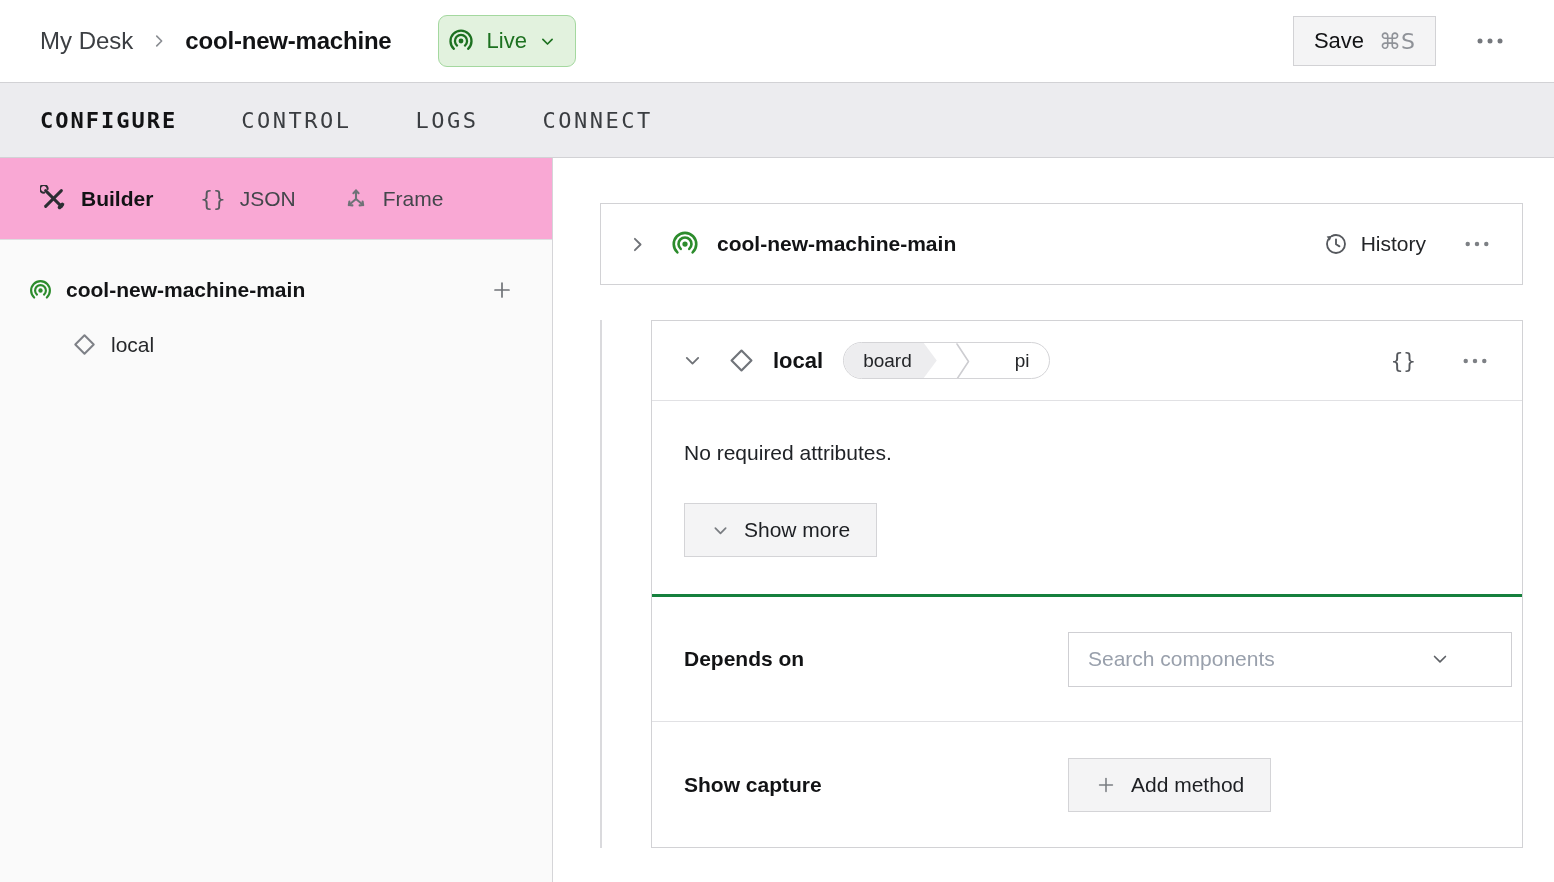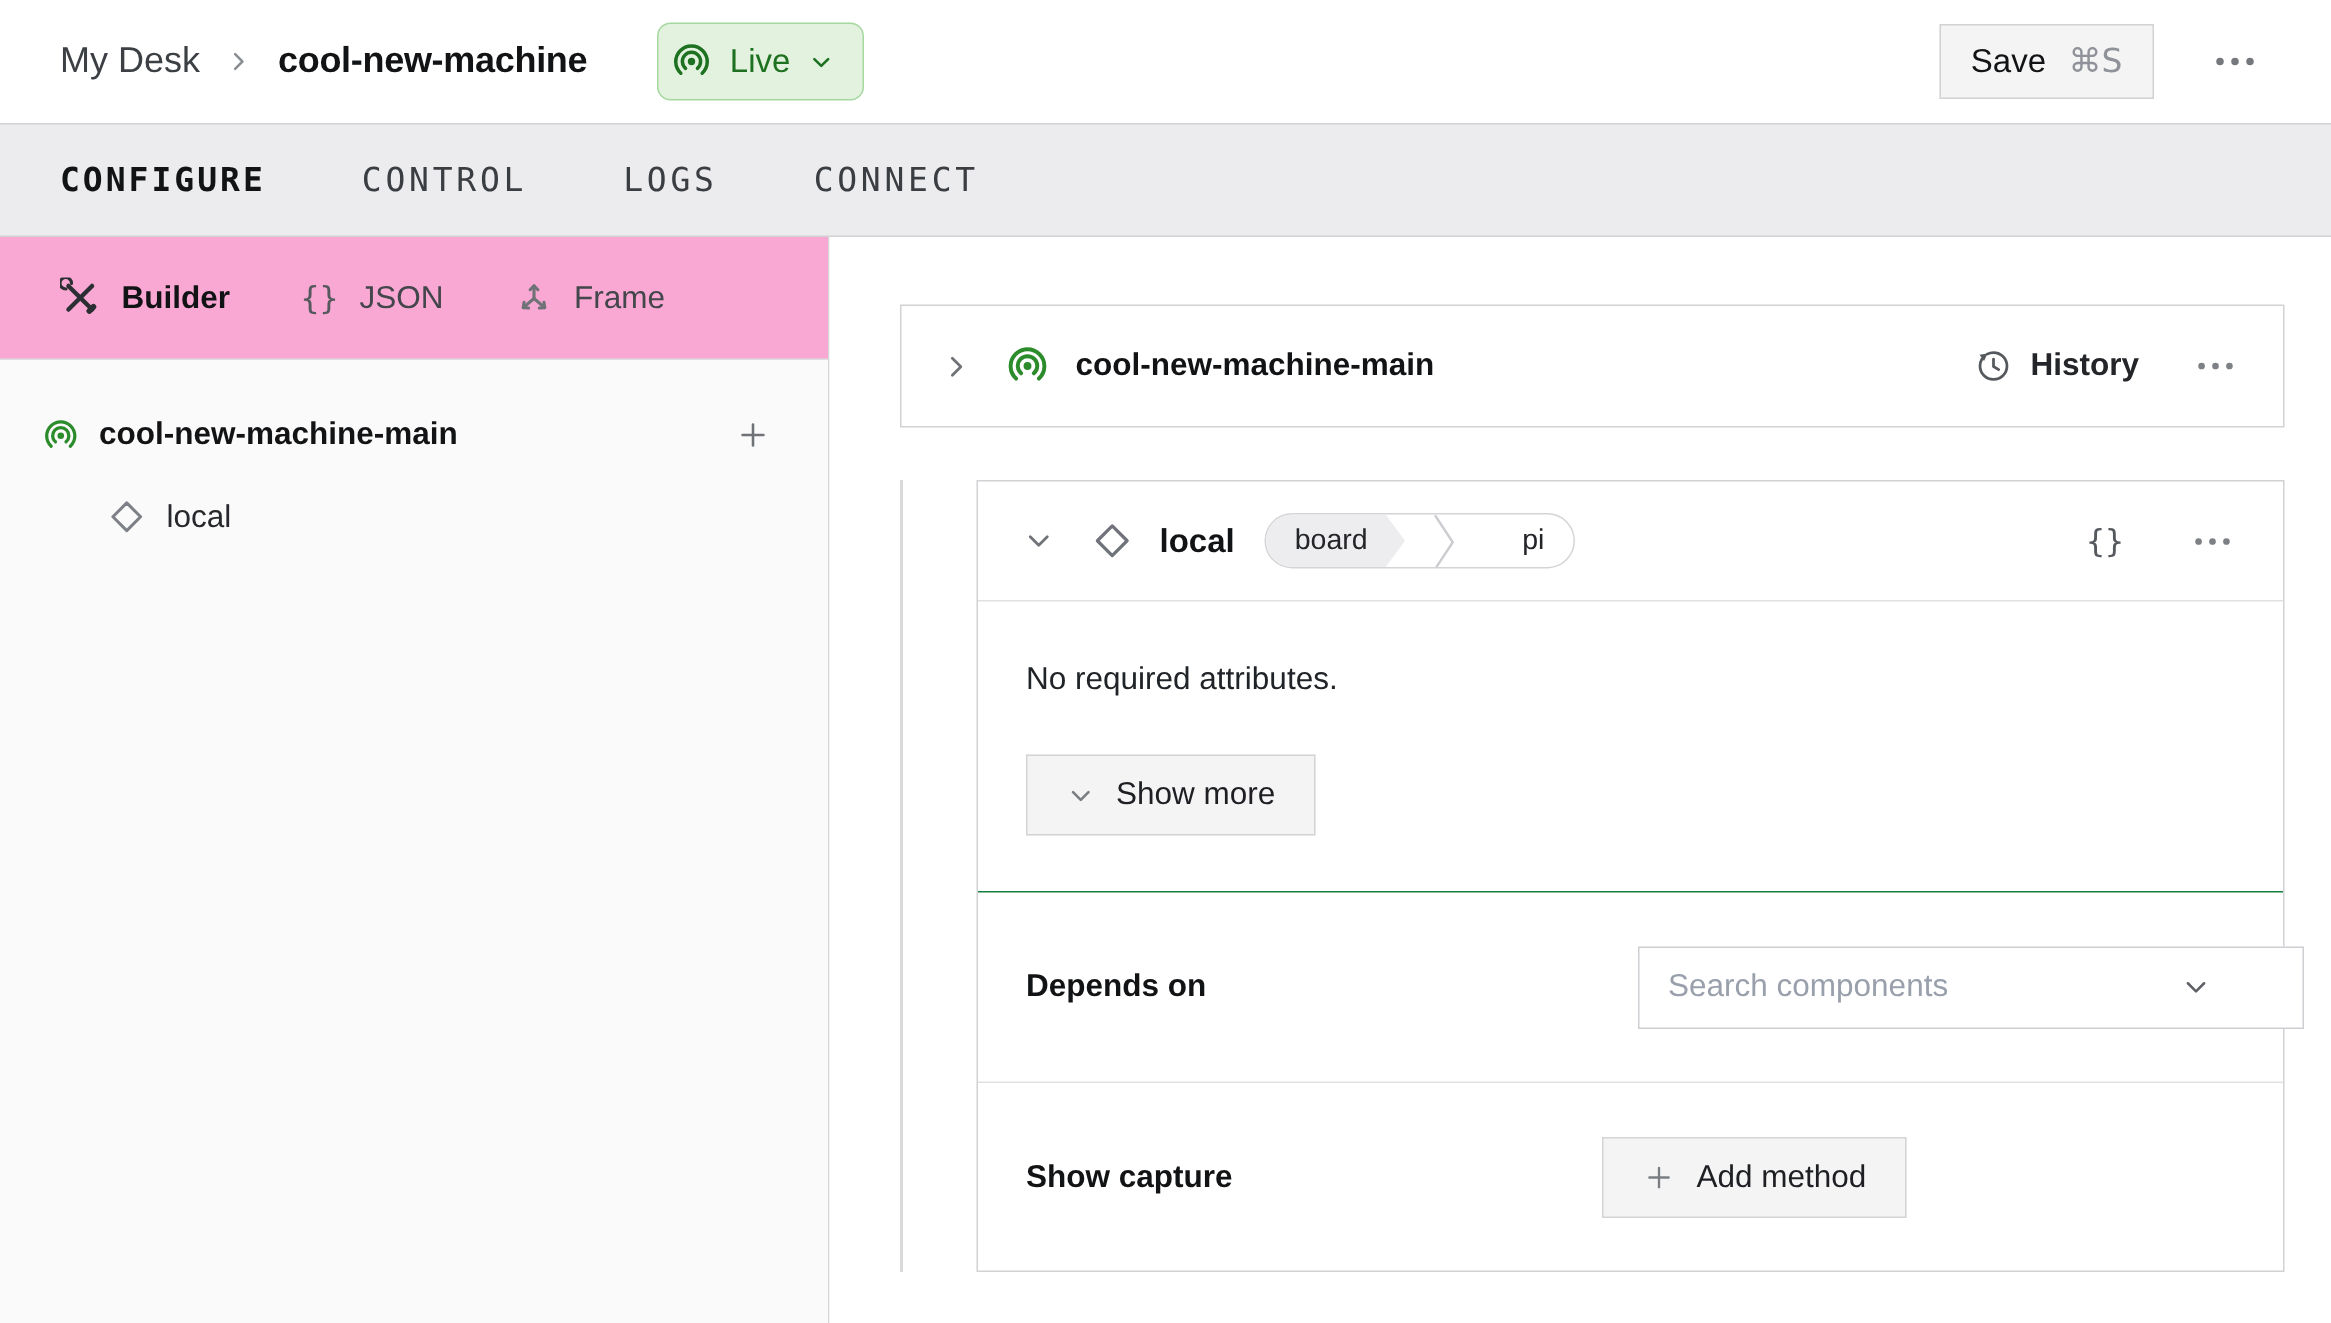--- a/index.html
+++ b/index.html
@@ -46,40 +46,40 @@
   .tree-part-row { display:flex; align-items:center; gap:13px; cursor:pointer; }
   .tree-part-name { font-weight:700; font-size:21px; color:#121315; }
   .tree-add { margin-left:auto; display:inline-flex; padding:2px; cursor:pointer; }
   .tree-child-row { display:flex; align-items:center; gap:13px; margin:27px 0 0 43px; cursor:pointer; }
   .tree-child-name { font-size:21px; color:#26282b; }
 
   .main { flex:1; background:#fff; padding:45px 31px 0 47px; overflow:hidden; }
 
   .part-card { border:1px solid #d2d2d5; height:82px; display:flex; align-items:center; padding:0 28px 0 26px; background:#fff; }
   .part-card-name { font-weight:700; font-size:21px; color:#121315; margin-left:17px; }
-  .part-card-right { margin-left:auto; display:flex; align-items:center;font-weight:bold; }
+  .part-card-right { margin-left:auto; display:flex; align-items:center; }
   .history-btn { display:flex; align-items:center; gap:12px; font-size:21px; color:#232528; cursor:pointer; }
   .part-card .kebab-btn { margin-left:34px; }
 
   .nested-wrap { margin-top:35px; border-left:2px solid #dadadd; padding-left:49px; }
   .comp-card { border:1px solid #d2d2d5; background:#fff; }
   .comp-header { height:80px; display:flex; align-items:center; padding:0 30px 0 30px; border-bottom:1px solid #e1e1e4; }
   .comp-name { font-weight:700; font-size:22px; color:#121315; margin:0 20px 0 17px; }
   .comp-header-right { margin-left:auto; display:flex; align-items:center; gap:42px; }
 
   .pill { display:inline-flex; align-items:stretch; height:37px; border:1px solid #d4d4d7; border-radius:999px;
     overflow:hidden; font-size:19px; color:#232528; background:#fff;gap:33px; }
   .pill-left { background:#ededef; display:flex; align-items:center; padding:0 25px 0 19px;
     clip-path:polygon(0 0, calc(100% - 13px) 0, 100% 50%, calc(100% - 13px) 100%, 0 100%); }
   .pill-sep { margin-left:-14px; flex:0 0 14px; }
   .pill-right { display:flex; align-items:center; padding:0 19px 0 12px; }
 
   .section-row { display:grid; grid-template-columns:384px 1fr; padding:0 32px; }
   .row-attributes { height:193px; padding-top:40px; }
-  .row-depends { height:127px; border-top:1px solid #15803d; align-items:center;gap:24px; }
+  .row-depends { height:127px; border-top:3px solid #15803d; align-items:center; }
   .row-data { height:126px; border-top:1px solid #e1e1e4; align-items:center; }
   .section-label { font-weight:700; font-size:21px; color:#121315; }
   .attr-empty { font-size:21px; color:#202327; }
 
   .ghost-btn { display:inline-flex; align-items:center; gap:14px; height:54px; padding:0 26px;
     background:#f4f4f5; border:1px solid #d4d4d7; font-size:21px; color:#1d1f23; width:fit-content; cursor:pointer; }
   .show-more-btn { margin-top:38px; }
 
   .search-wrap { position:relative; width:398px; }
   .search-input { width:444px; height:55px; border:1px solid #cfcfd3; background:#fff; padding:0 52px 0 19px;

